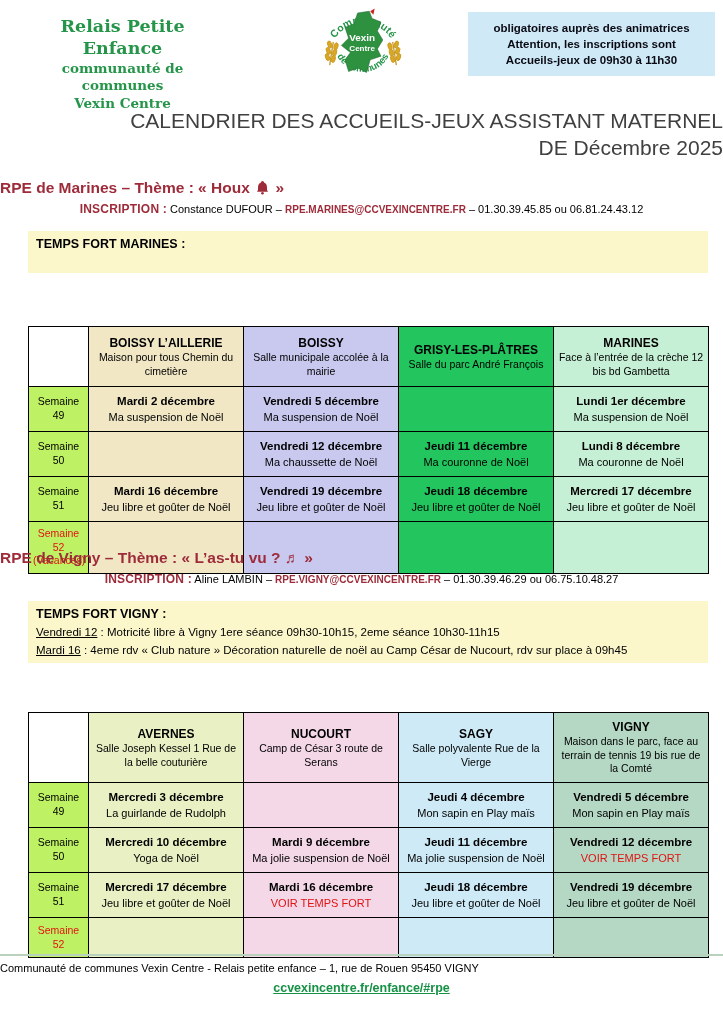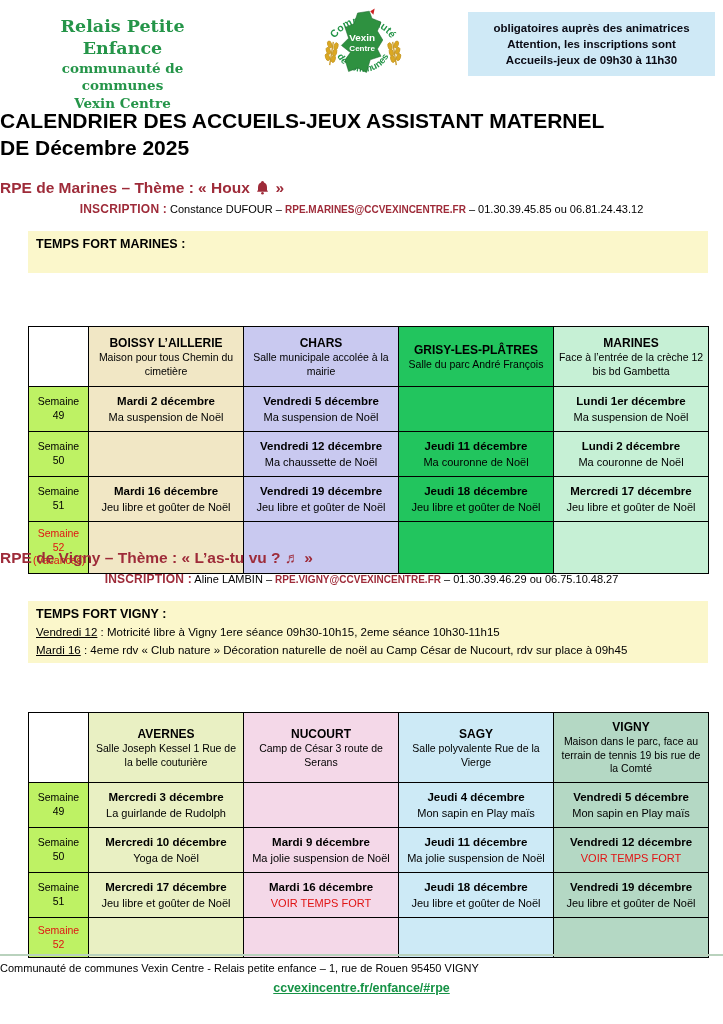--- a/index.html
+++ b/index.html
@@ -12,22 +12,22 @@
   .org-line1 { font-size: 17.5px; line-height: 1.25; }
   .org-line2 { font-size: 13.5px; line-height: 1.3; }
   .org-line3 { font-size: 13.5px; line-height: 1.3; }
 
   .logo { position: absolute; top: 4px; left: 316px; width: 94px; height: 90px; }
 
   .notice-box { position: absolute; top: 12px; left: 468px; width: 247px; background: #cfe9f6;
                 padding: 8px 4px; text-align: center; font-weight: bold; font-size: 11.5px; line-height: 1.4; color: #0a0a14; }
 
   
-  .page-title { position: absolute; top: 108px; left: 0; width: 100%; text-align: left;
-                color: #000000; font-weight: bold; font-size: 21px; line-height: 1.28; }
+  .page-title { position: absolute; top: 108px; left: 0; width: 100%; text-align: right;
+                color: #404040; font-weight: normal; font-size: 21px; line-height: 1.28; }
 
   
   .theme-heading { position: absolute; left: 0; width: 100%; text-align: left;
                    color: #9e2b39; font-weight: bold; font-size: 15.5px; }
   .theme-marines { top: 179px; }
   .theme-vigny { top: 549px; }
   .note-icon { color: #9e2b39; font-size: 15px; }
   .bell-svg { vertical-align: -2px; margin: 0 2px; }
 
   .inscription { position: absolute; left: 0; width: 100%; text-align: center; font-size: 11px; color: #000; }
@@ -158,21 +158,21 @@
           <col style="width:155px">
         </colgroup>
       <tbody>
           <tr class="h1">
         <td class="corner"></td>
         <td class="t1c1">
           <div class="cname">BOISSY L’AILLERIE</div>
           <div class="cvenue">Maison pour tous Chemin du cimetière</div>
         </td>
         <td class="t1c2">
-          <div class="cname">CHARS</div>
+          <div class="cname">BOISSY</div>
           <div class="cvenue">Salle municipale accolée à la mairie</div>
         </td>
         <td class="t1c3">
           <div class="cname">GRISY-LES-PLÂTRES</div>
           <div class="cvenue">Salle du parc André François</div>
         </td>
         <td class="t1c4">
           <div class="cname">MARINES</div>
           <div class="cvenue">Face à l’entrée de la crèche 12 bis bd Gambetta</div>
         </td>
@@ -204,21 +204,21 @@
             </td>
         <td class="t1c2">
               <div class="cdate">Vendredi 12 décembre</div>
               <div class="cact">Ma chaussette de Noël</div>
             </td>
         <td class="t1c3">
               <div class="cdate">Jeudi 11 décembre</div>
               <div class="cact">Ma couronne de Noël</div>
             </td>
         <td class="t1c4">
-              <div class="cdate">Lundi 2 décembre</div>
+              <div class="cdate">Lundi 8 décembre</div>
               <div class="cact">Ma couronne de Noël</div>
             </td>
       </tr>
       <tr class="r44">
         <td class="rowlab">Semaine 51</td>
         <td class="t1c1">
               <div class="cdate">Mardi 16 décembre</div>
               <div class="cact">Jeu libre et goûter de Noël</div>
             </td>
         <td class="t1c2">

